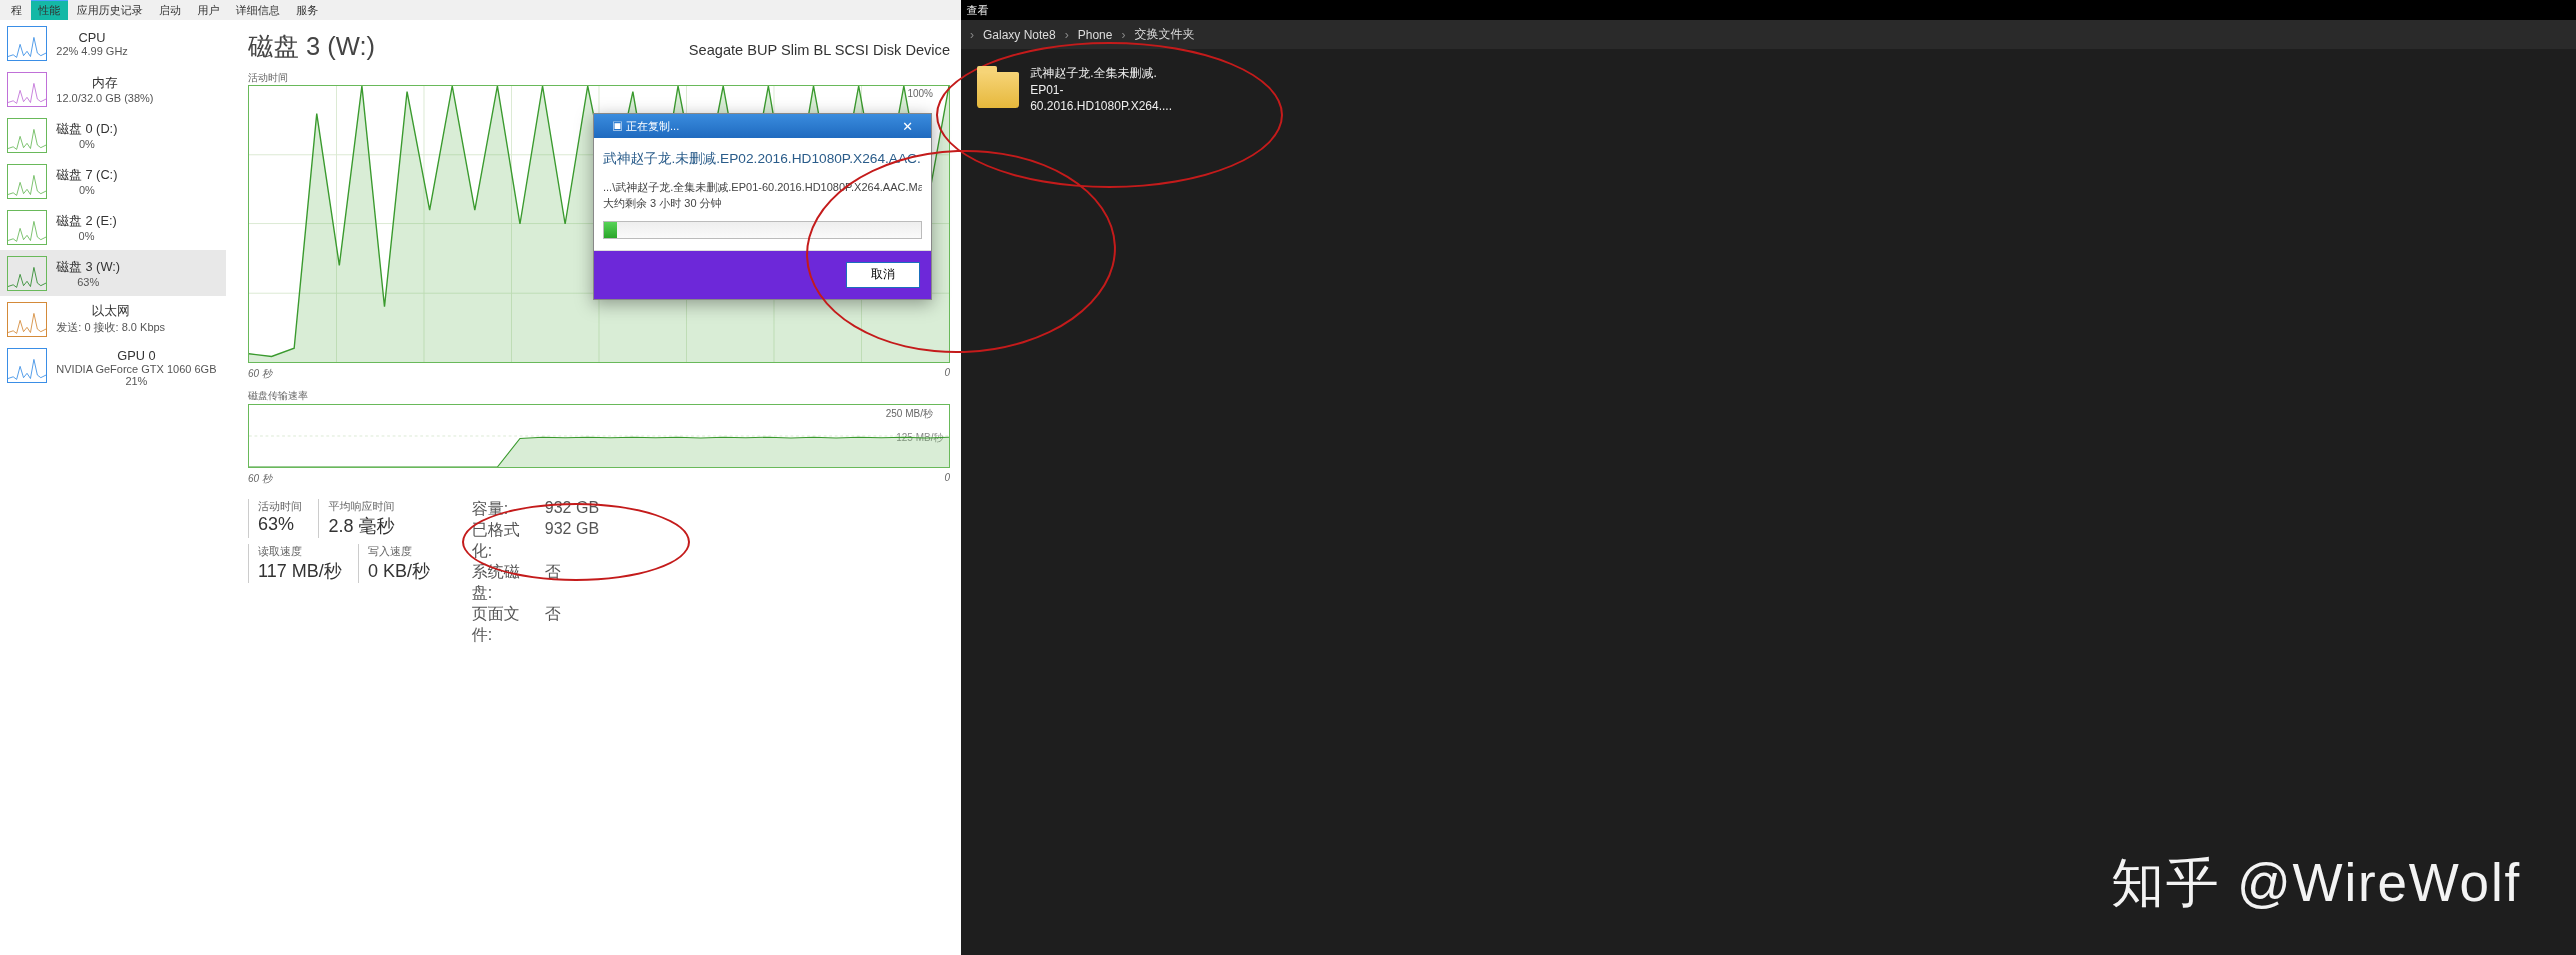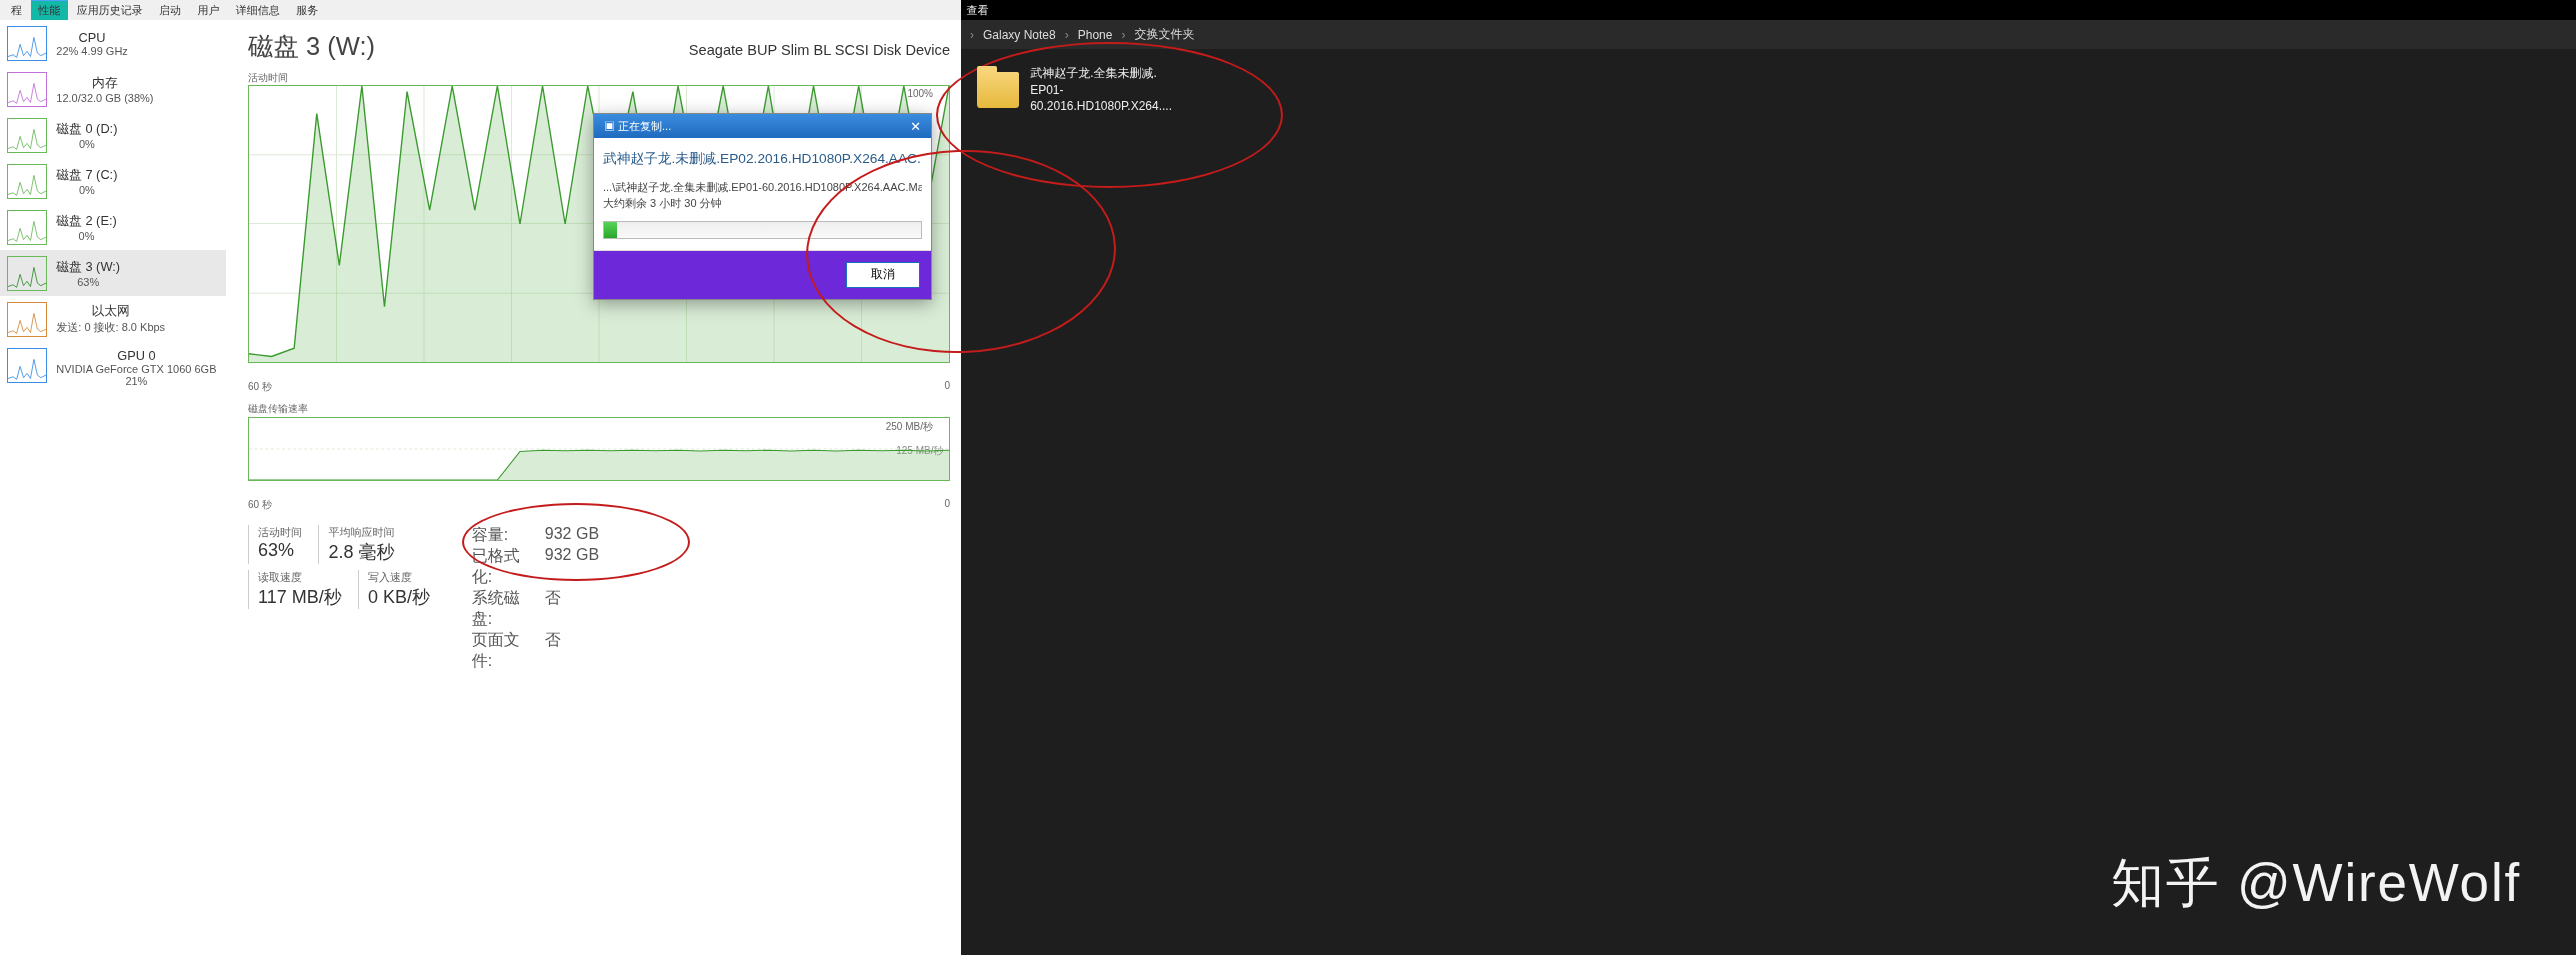--- a/index.html
+++ b/index.html
@@ -15,31 +15,31 @@
 .side-text { display:flex; flex-direction:column; justify-content:center; }
 .side-title { font-size:12.8px; color:#333; }
 .side-sub { font-size:11px; color:#555; }
 .main-area { position:absolute; left:237px; top:20px; right:0; bottom:0; padding:9px 11px 0 11px; }
 .main-head { display:flex; justify-content:space-between; align-items:baseline; }
 .main-title { font-size:25.5px; color:#444; }
 .main-device { font-size:14.6px; color:#333; }
 .graph-label { font-size:10px; color:#666; margin-top:7.3px; }
 .graph-box { border:0.9px solid #69b95a; height:278px; position:relative; background:#fff; }
 .graph-box svg { position:absolute; inset:0; width:100%; height:100%; }
-.axis-row { display:flex; justify-content:space-between; font-size:10px; color:#666; margin-top:17px; }
+.axis-row { display:flex; justify-content:space-between; font-size:10px; color:#666; margin-top:4px;font-style:italic; }
 .mini-graph { border:0.9px solid #69b95a; height:64px; position:relative; margin-top:1.8px;padding-left:24px; }
 .stats-row { display:flex; gap:7.3px; margin-top:12.8px; }
 .stat-block { border-left:0.9px solid #ccc; padding:0 16.4px 0 9px; }
 .stat-label { font-size:11px; color:#666; }
 .stat-value { font-size:18px; color:#333; }
 .kv-table { margin-left:18px; font-size:16px; color:#555; }
 .kv-table div { display:flex; gap:9px; }
 .kv-table .k { width:64px; }
 .copy-dialog { position:absolute; left:356px; top:93px; width:339px; background:#fff; border:0.9px solid #888; box-shadow:0 3.6px 16.4px rgba(0,0,0,.35); z-index:20; }
-.copy-title { background:linear-gradient(#3a8cde,#1f6abf); color:#fff; font-size:11px; height:24px; display:flex; align-items:center; padding:0 10px; justify-content:space-between; }
+.copy-title { background:linear-gradient(#3a8cde,#1f6abf); color:#fff; font-size:11px; height:24px; display:flex; align-items:center; padding:0 18px; justify-content:space-between; }
 .copy-x { color:#fff; font-size:12.8px; cursor:pointer; }
 .copy-body { padding:11px 9px; font-size:12px; line-height:1.5; color:#222; }
 .copy-filename { font-size:13.7px; color:#2a5c8a; margin-bottom:9px; white-space:nowrap; overflow:hidden; }
 .copy-sub { font-size:11px; color:#444; white-space:nowrap; overflow:hidden; }
 .copy-eta { font-size:11px; color:#444; }
 .prog-outer { height:18px; border:0.9px solid #bbb; background:linear-gradient(#eee,#fafafa); margin-top:9px; }
 .prog-inner { height:100%; width:4%; background:linear-gradient(#57d357,#2aa62a); }
 .copy-foot { border-top:0.9px solid #ddd; padding:11px; display:flex; justify-content:flex-end; background:#6d28d9; }
 .copy-btn { border:0.9px solid #1a6fbd; background:#fff; padding:3.6px 24px; font-size:12px; cursor:pointer; }
 .ellipse1 { position:absolute; left:225px; top:483px; width:228px; height:78px; border:2.7px solid #c41b1b; border-radius:50%; z-index:30; pointer-events:none; }

